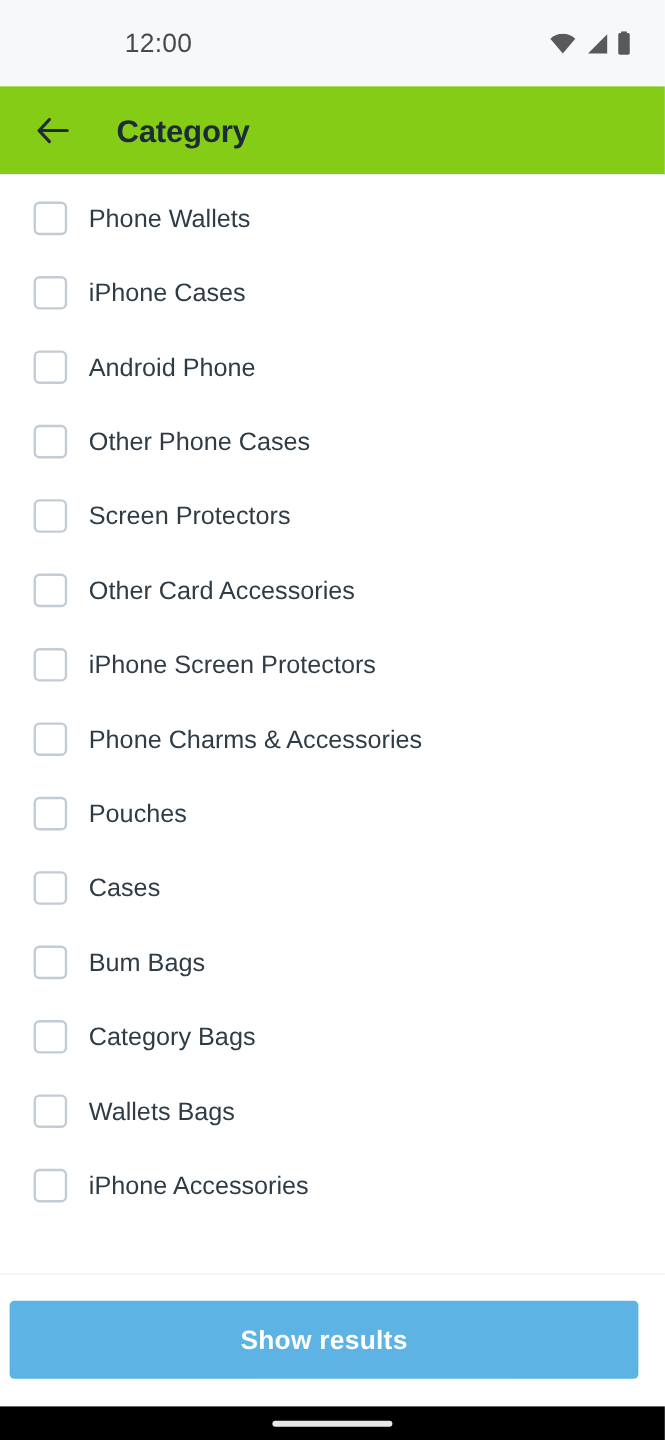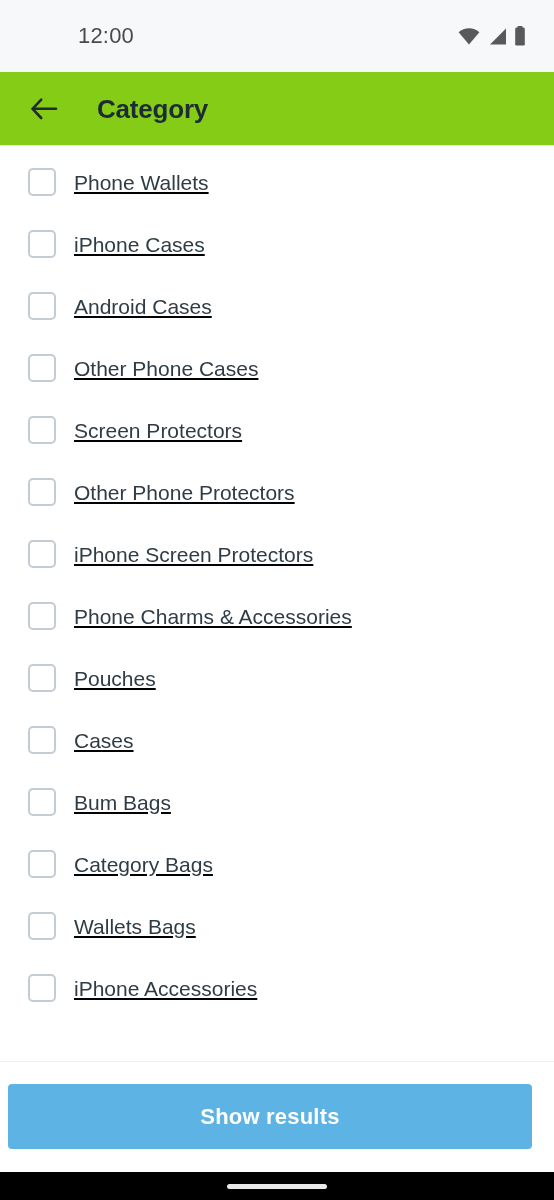--- a/index.html
+++ b/index.html
@@ -24,21 +24,21 @@
     flex-direction: column;
   }
 
   
   .status-bar {
     height: 72px;
     background: #f7f8f9;
     display: flex;
     align-items: center;
     justify-content: space-between;
-    padding: 0 28px 0 78px;
+    padding: 0 28px 0 104px;
     box-sizing: border-box;
     flex: 0 0 auto;
   }
   .status-time {
     font-size: 22px;
     color: #4a4a4a;
     letter-spacing: 0.2px;
     line-height: 1;
   }
   .status-icons {
@@ -87,21 +87,20 @@
     padding-top: 5px;
     box-sizing: border-box;
   }
   .list-item {
     height: 62px;
     display: flex;
     align-items: center;
     padding-left: 28px;
     box-sizing: border-box;
     cursor: pointer;
-    text-decoration: underline;
   }
   .checkbox {
     width: 28px;
     height: 28px;
     border: 2px solid #c3ccd4;
     border-radius: 5px;
     background: #ffffff;
     box-sizing: border-box;
     flex: 0 0 auto;
     cursor: pointer;
@@ -196,33 +195,33 @@
     <div class="list-item">
       <span class="checkbox"></span>
       <span class="item-label">Phone Wallets</span>
     </div>
     <div class="list-item">
       <span class="checkbox"></span>
       <span class="item-label">iPhone Cases</span>
     </div>
     <div class="list-item">
       <span class="checkbox"></span>
-      <span class="item-label">Android Cases</span>
+      <span class="item-label">Android Phone</span>
     </div>
     <div class="list-item">
       <span class="checkbox"></span>
       <span class="item-label">Other Phone Cases</span>
     </div>
     <div class="list-item">
       <span class="checkbox"></span>
       <span class="item-label">Screen Protectors</span>
     </div>
     <div class="list-item">
       <span class="checkbox"></span>
-      <span class="item-label">Other Phone Protectors</span>
+      <span class="item-label">Other Card Accessories</span>
     </div>
     <div class="list-item">
       <span class="checkbox"></span>
       <span class="item-label">iPhone Screen Protectors</span>
     </div>
     <div class="list-item">
       <span class="checkbox"></span>
       <span class="item-label">Phone Charms &amp; Accessories</span>
     </div>
     <div class="list-item">

